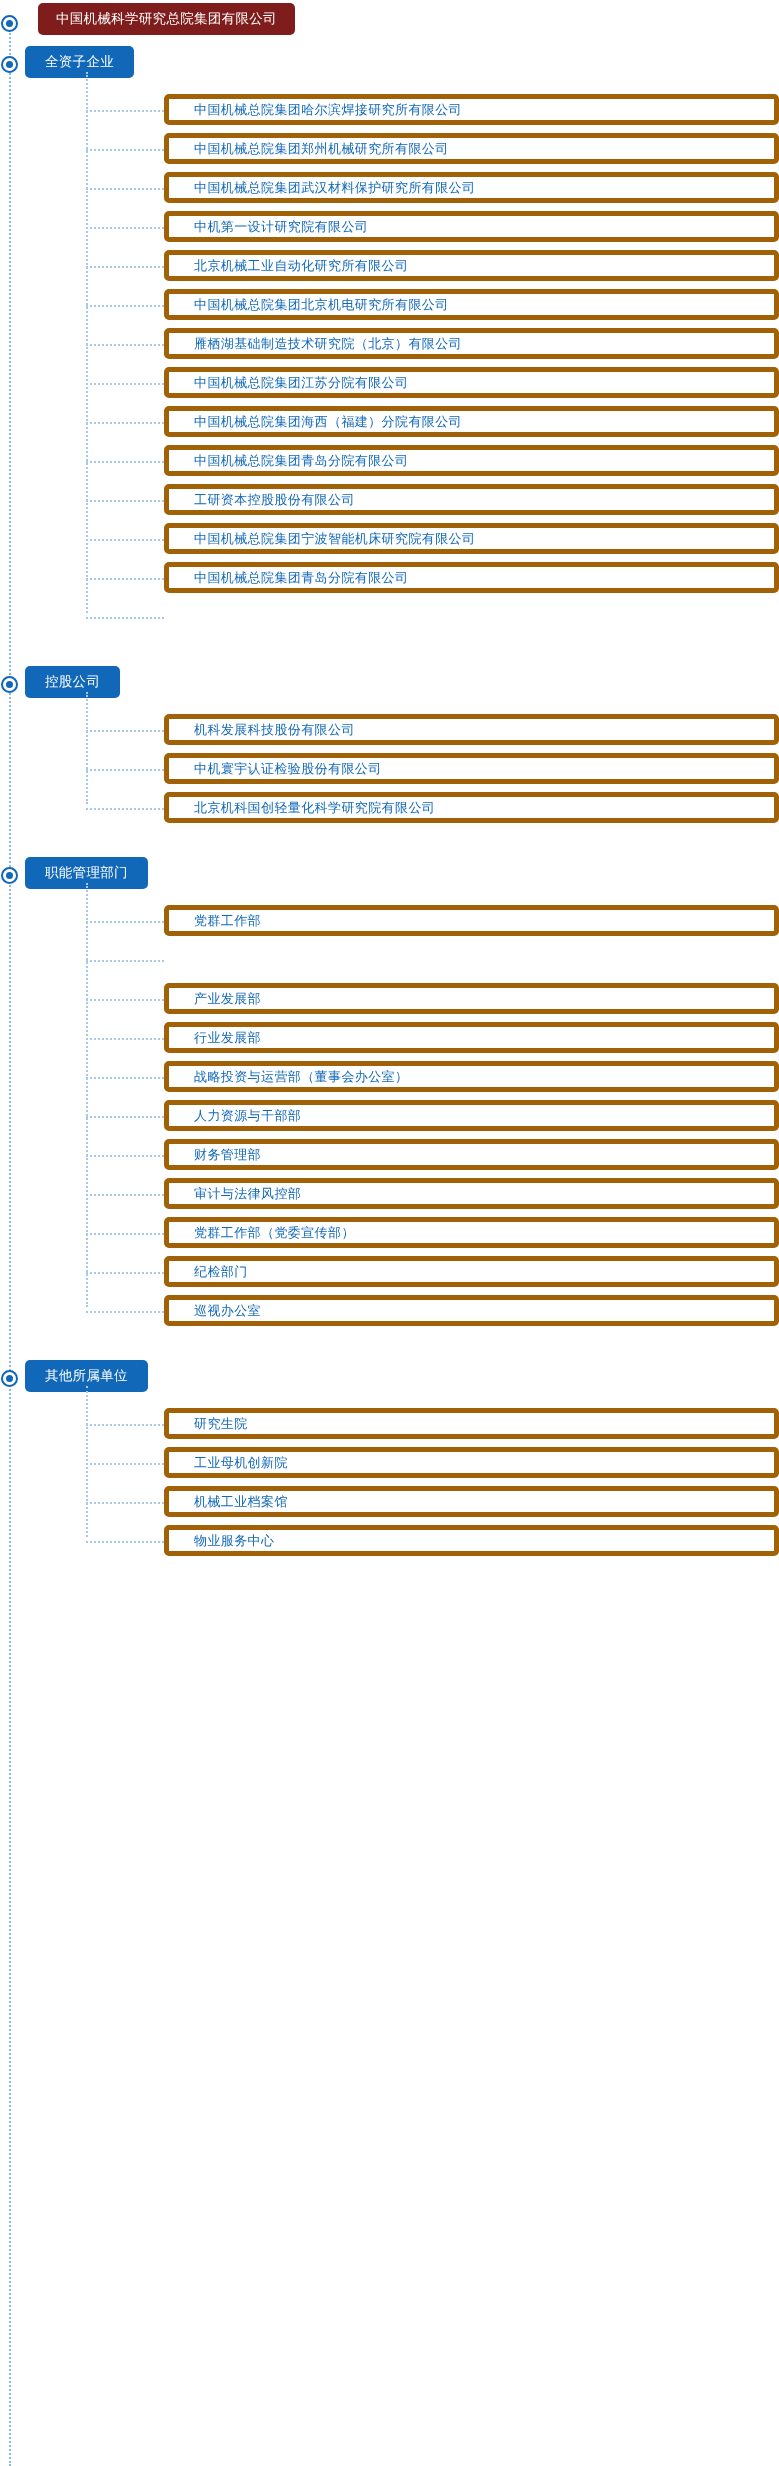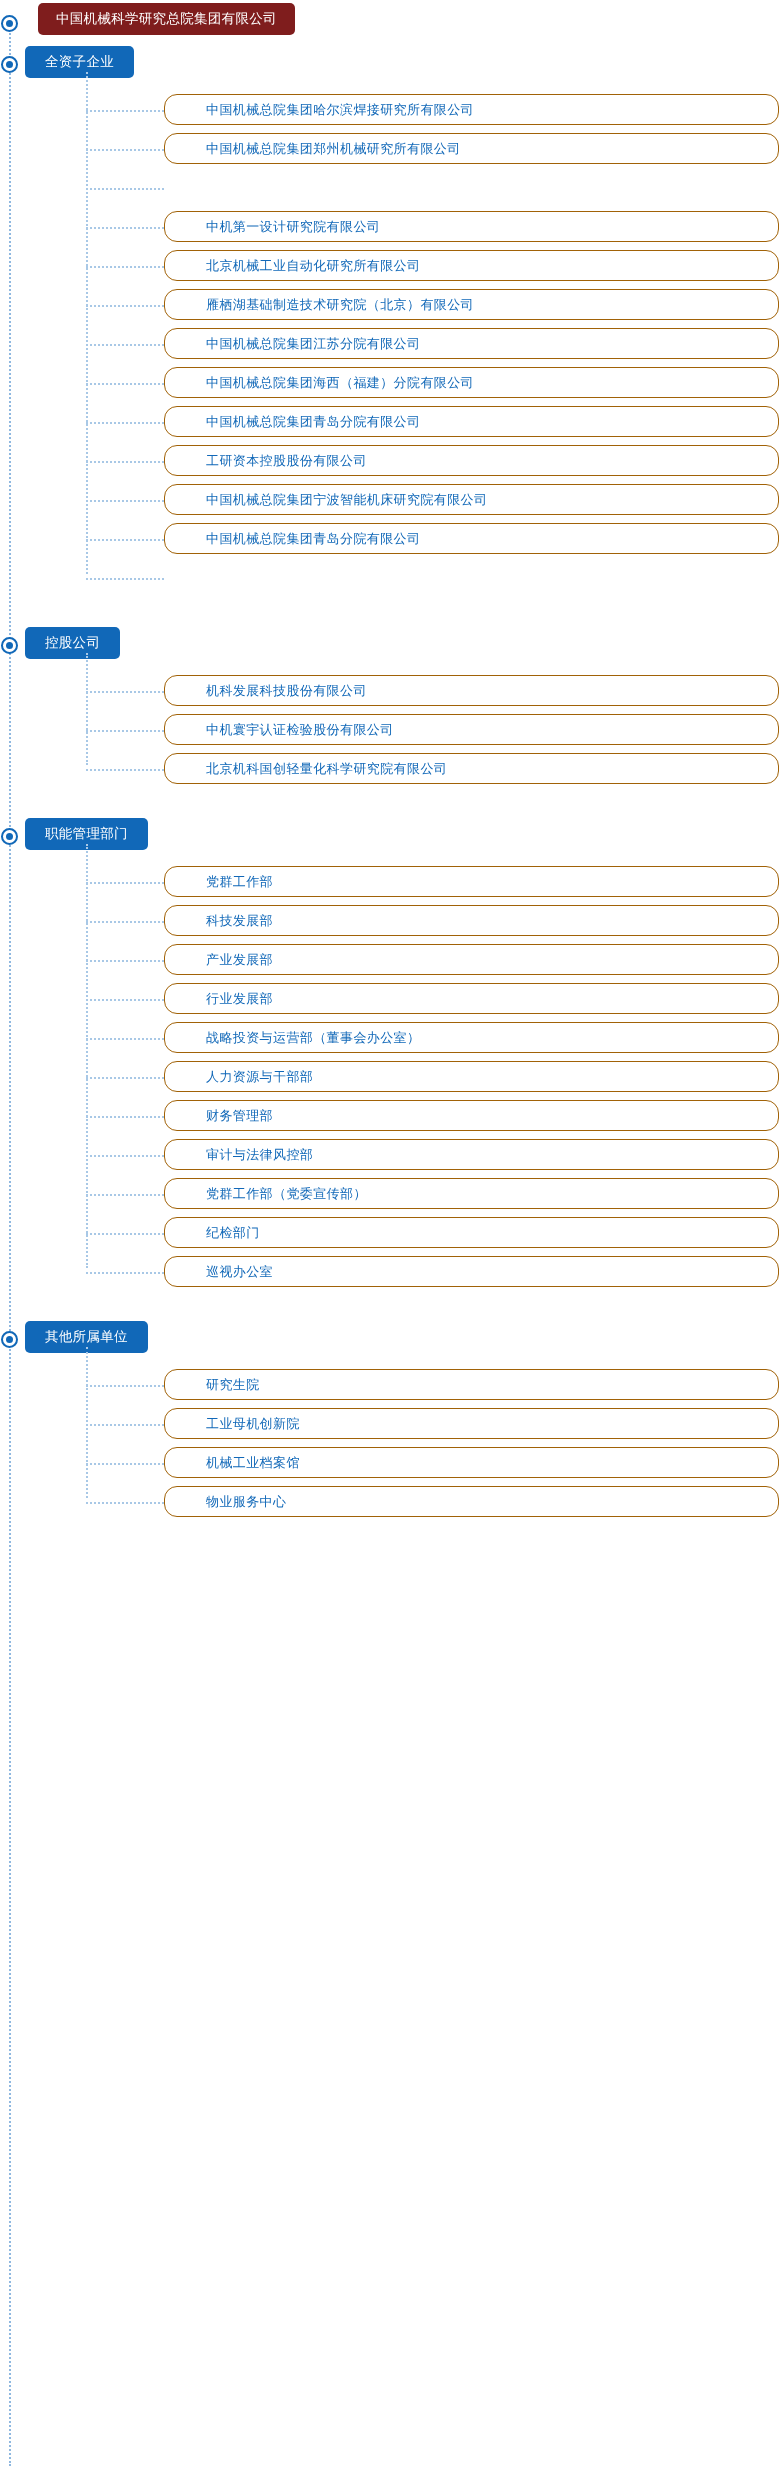--- a/index.html
+++ b/index.html
@@ -145,25 +145,25 @@
     height: 0;
     border-top: 2px dotted #a8c8e6;
     z-index: 0;
   }
   .child-card {
     position: absolute;
     left: 78px;
     right: 0;
     height: 31px;
     background: #ffffff;
-    border: 1px solid #a16207;
-    border-radius: 13px;
+    border: 5px solid #a16207;
+    border-radius: 5px;
     display: flex;
     align-items: center;
-    padding-left: 41px;
+    padding-left: 25px;
     z-index: 1;
   }
   .child-card .label {
     color: #1168b8;
     font-size: 13px;
     line-height: 1;
     white-space: nowrap;
     letter-spacing: .4px;
   }
   .gap-md { height: 30px; }
@@ -195,31 +195,40 @@
             </div>
           </div>
           <div class="child-row">
             <div class="connector"></div>
             <div class="child-card">
               <span class="label">中国机械总院集团郑州机械研究所有限公司</span>
             </div>
           </div>
           <div class="child-row">
             <div class="connector"></div>
+            <div class="child-card">
+              <span class="label">中国机械总院集团武汉材料保护研究所有限公司</span>
+            </div>
           </div>
           <div class="child-row">
             <div class="connector"></div>
             <div class="child-card">
               <span class="label">中机第一设计研究院有限公司</span>
             </div>
           </div>
           <div class="child-row">
             <div class="connector"></div>
             <div class="child-card">
               <span class="label">北京机械工业自动化研究所有限公司</span>
+            </div>
+          </div>
+          <div class="child-row">
+            <div class="connector"></div>
+            <div class="child-card">
+              <span class="label">中国机械总院集团北京机电研究所有限公司</span>
             </div>
           </div>
           <div class="child-row">
             <div class="connector"></div>
             <div class="child-card">
               <span class="label">雁栖湖基础制造技术研究院（北京）有限公司</span>
             </div>
           </div>
           <div class="child-row">
             <div class="connector"></div>
@@ -299,23 +308,20 @@
         <div class="children">
           <div class="branch-line"></div>
           <div class="child-row">
             <div class="connector"></div>
             <div class="child-card">
               <span class="label">党群工作部</span>
             </div>
           </div>
           <div class="child-row">
             <div class="connector"></div>
-            <div class="child-card">
-              <span class="label">科技发展部</span>
-            </div>
           </div>
           <div class="child-row">
             <div class="connector"></div>
             <div class="child-card">
               <span class="label">产业发展部</span>
             </div>
           </div>
           <div class="child-row">
             <div class="connector"></div>
             <div class="child-card">

